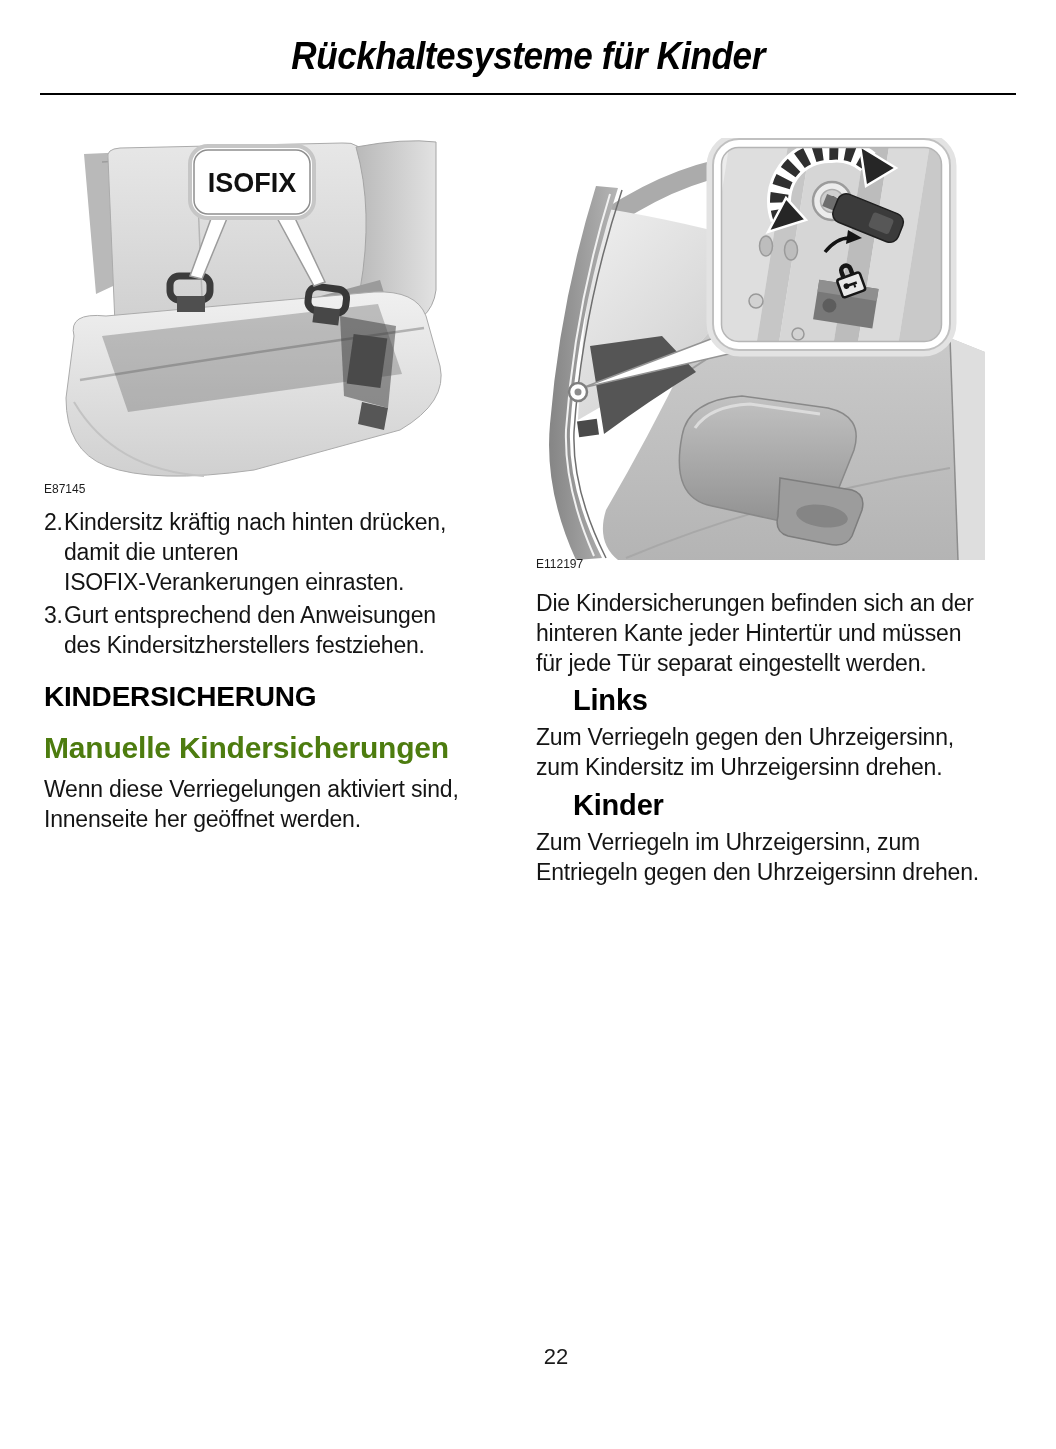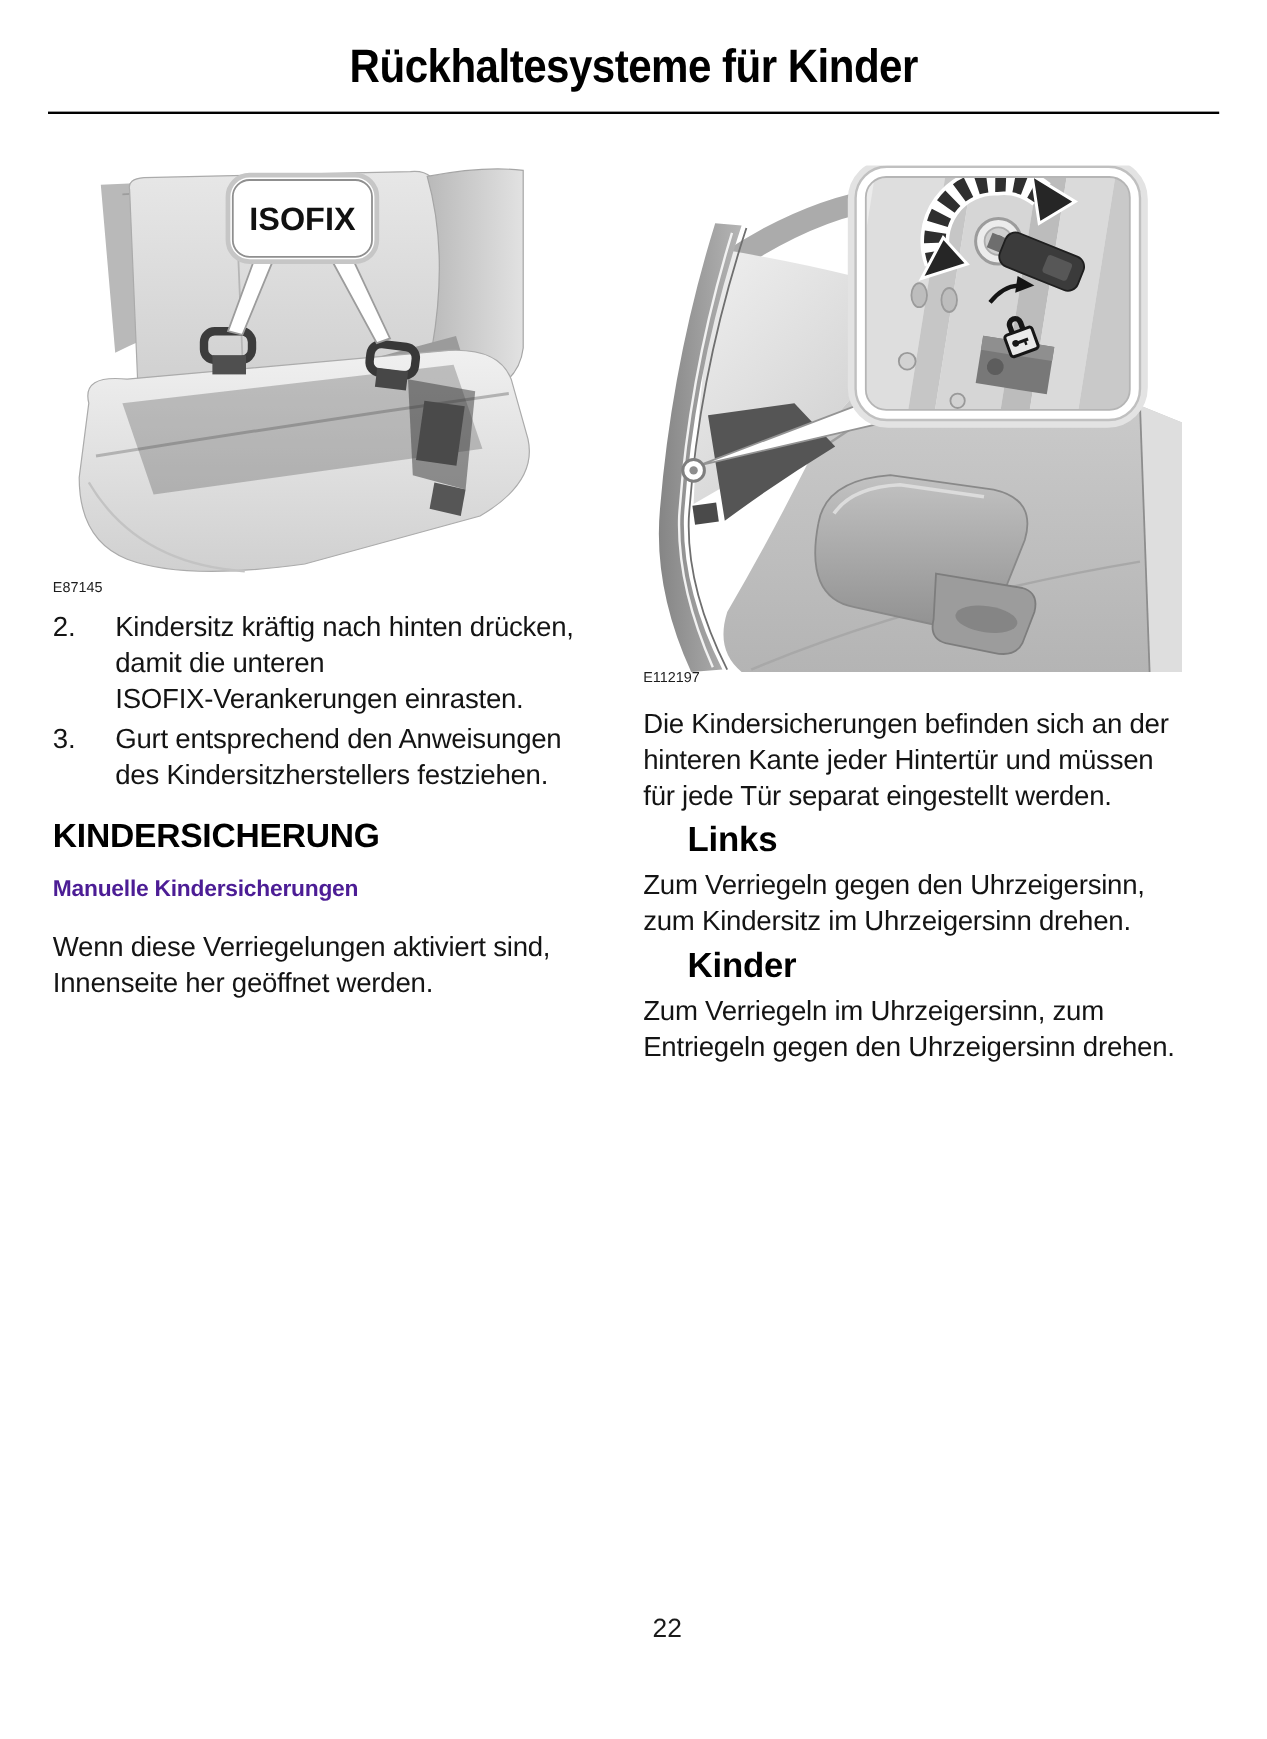--- a/index.html
+++ b/index.html
@@ -1,30 +1,30 @@
 <!DOCTYPE html>
 <html><head>
 <meta charset="utf-8">
 <style>
   html,body{margin:0;padding:0;background:#ffffff;}
   .page{position:relative;width:1056px;height:1449px;background:#fff;overflow:hidden;
         font-family:"Liberation Sans","DejaVu Sans",sans-serif;color:#141414;}
   .abs{position:absolute;}
-  .title-wrap{top:34px;left:0;width:100%;display:flex;justify-content:center;}
+  .title-wrap{top:34px;left:0;width:100%;display:flex;justify-content:center;font-style:italic;}
   .title{font-size:39px;font-weight:800;letter-spacing:-0.5px;white-space:nowrap;color:#000;
          transform:scaleX(0.9);}
   .rule{top:93px;left:40px;width:976px;height:2px;background:#000;}
   .cap{font-size:12px;color:#1c1c1c;letter-spacing:0;}
   .body-line{font-size:23px;line-height:30px;letter-spacing:-0.2px;white-space:nowrap;color:#141414;}
   .h1{font-size:28px;font-weight:700;letter-spacing:-0.2px;color:#000;white-space:nowrap;}
-  .h2{font-size:19px;font-weight:800;letter-spacing:-0.2px;color:#4c1d95;white-space:nowrap;}
+  .h2{font-size:30px;font-weight:800;letter-spacing:-0.2px;color:#4d7c0f;white-space:nowrap;}
   .h3{font-size:29px;font-weight:800;letter-spacing:-0.2px;color:#000;white-space:nowrap;margin-left:37px;}
   .list-item{position:absolute;}
   .num{position:absolute;left:0;top:0;}
-  .itxt{margin-left:52px;}
+  .itxt{margin-left:20px;}
   .pagenum{top:1344px;left:0;width:100%;text-align:center;font-size:22px;color:#1a1a1a;padding-left:28px;}
   svg text{font-family:"Liberation Sans","DejaVu Sans",sans-serif;}
 </style>
 </head>
 <body>
 
 <div class="page">
 
   <div class="abs title-wrap">
     <div class="title">Rückhaltesysteme für Kinder</div>

